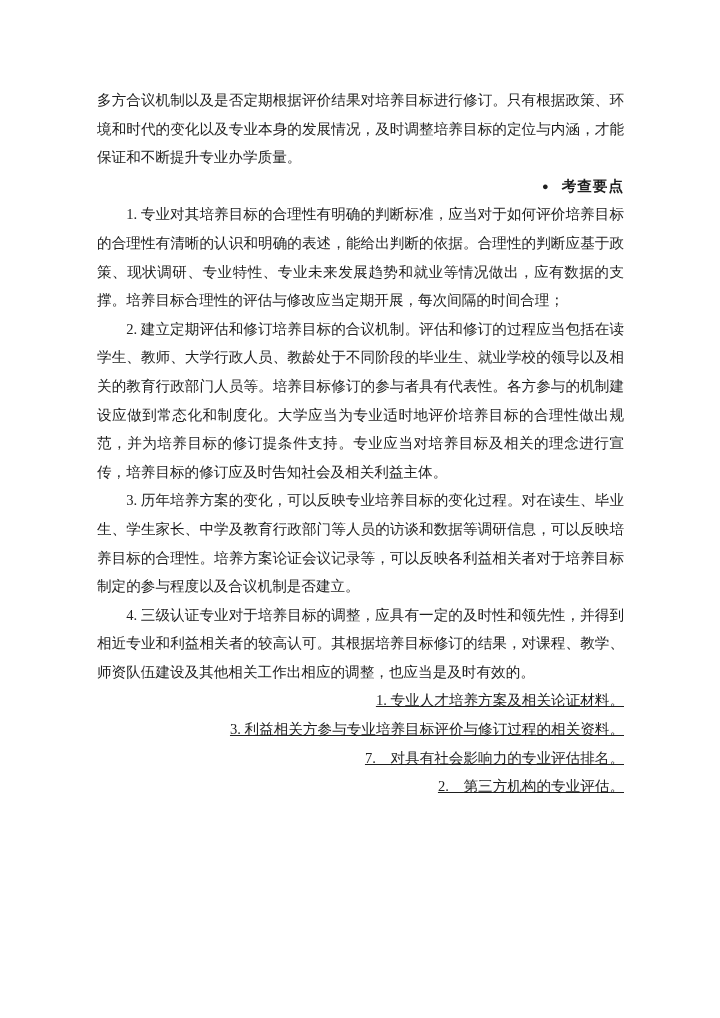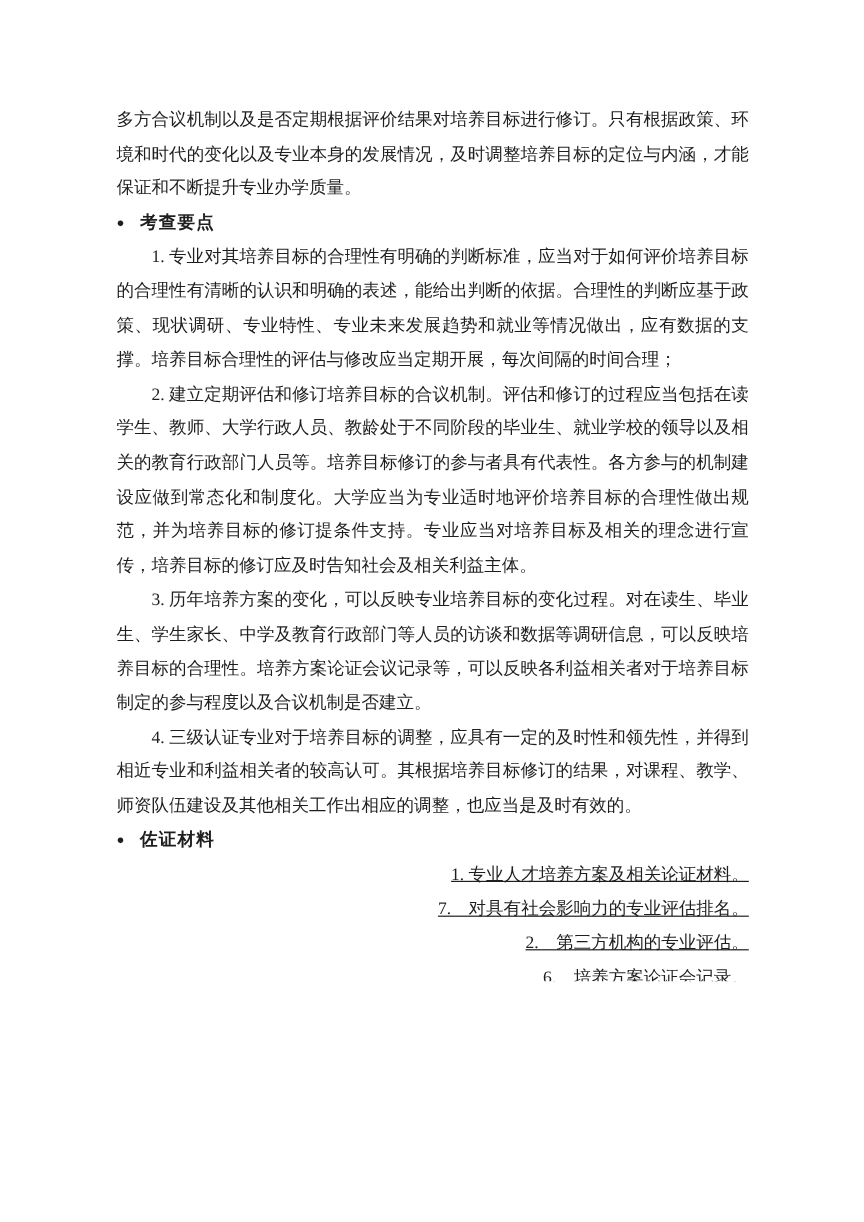--- a/index.html
+++ b/index.html
@@ -32,21 +32,21 @@
   }
   p.body-paragraph {
     text-indent: 2em;
   }
   p.intro-paragraph {
     text-indent: 0;
   }
   .section-heading {
     font-weight: bold;
     padding-left: 32px;
-    text-align: left;
+    text-align: right;
     letter-spacing: 1px;
   }
   .section-heading .bullet {
     display: inline-block;
     font-size: 11px;
     margin-right: 13px;
     vertical-align: 1px;
     letter-spacing: 0;
   }
   .evidence-list {
@@ -85,28 +85,25 @@
     </p>
 
     <p class="body-paragraph">1. 专业对其培养目标的合理性有明确的判断标准，应当对于如何评价培养目标的合理性有清晰的认识和明确的表述，能给出判断的依据。合理性的判断应基于政策、现状调研、专业特性、专业未来发展趋势和就业等情况做出，应有数据的支撑。培养目标合理性的评估与修改应当定期开展，每次间隔的时间合理；</p>
 
     <p class="body-paragraph">2. 建立定期评估和修订培养目标的合议机制。评估和修订的过程应当包括在读学生、教师、大学行政人员、教龄处于不同阶段的毕业生、就业学校的领导以及相关的教育行政部门人员等。培养目标修订的参与者具有代表性。各方参与的机制建设应做到常态化和制度化。大学应当为专业适时地评价培养目标的合理性做出规范，并为培养目标的修订提条件支持。专业应当对培养目标及相关的理念进行宣传，培养目标的修订应及时告知社会及相关利益主体。</p>
 
     <p class="body-paragraph">3. 历年培养方案的变化，可以反映专业培养目标的变化过程。对在读生、毕业生、学生家长、中学及教育行政部门等人员的访谈和数据等调研信息，可以反映培养目标的合理性。培养方案论证会议记录等，可以反映各利益相关者对于培养目标制定的参与程度以及合议机制是否建立。</p>
 
     <p class="body-paragraph">4. 三级认证专业对于培养目标的调整，应具有一定的及时性和领先性，并得到相近专业和利益相关者的较高认可。其根据培养目标修订的结果，对课程、教学、师资队伍建设及其他相关工作出相应的调整，也应当是及时有效的。</p>
 
-    <p class="section-heading">
-      <span class="bullet">●</span><span>佐证材料</span>
-    </p>
 
     <ul class="evidence-list">
       <li>1. 专业人才培养方案及相关论证材料。</li>
+      <li>3. 利益相关方参与专业培养目标评价与修订过程的相关资料。</li>
       <li>7.　对具有社会影响力的专业评估排名。</li>
       <li>2.　第三方机构的专业评估。</li>
-      <li>6.　培养方案论证会记录。</li>
     </ul>
 
   </div>
 
   <div class="page-number">77</div>
 
 </div>
 
 </body></html>

